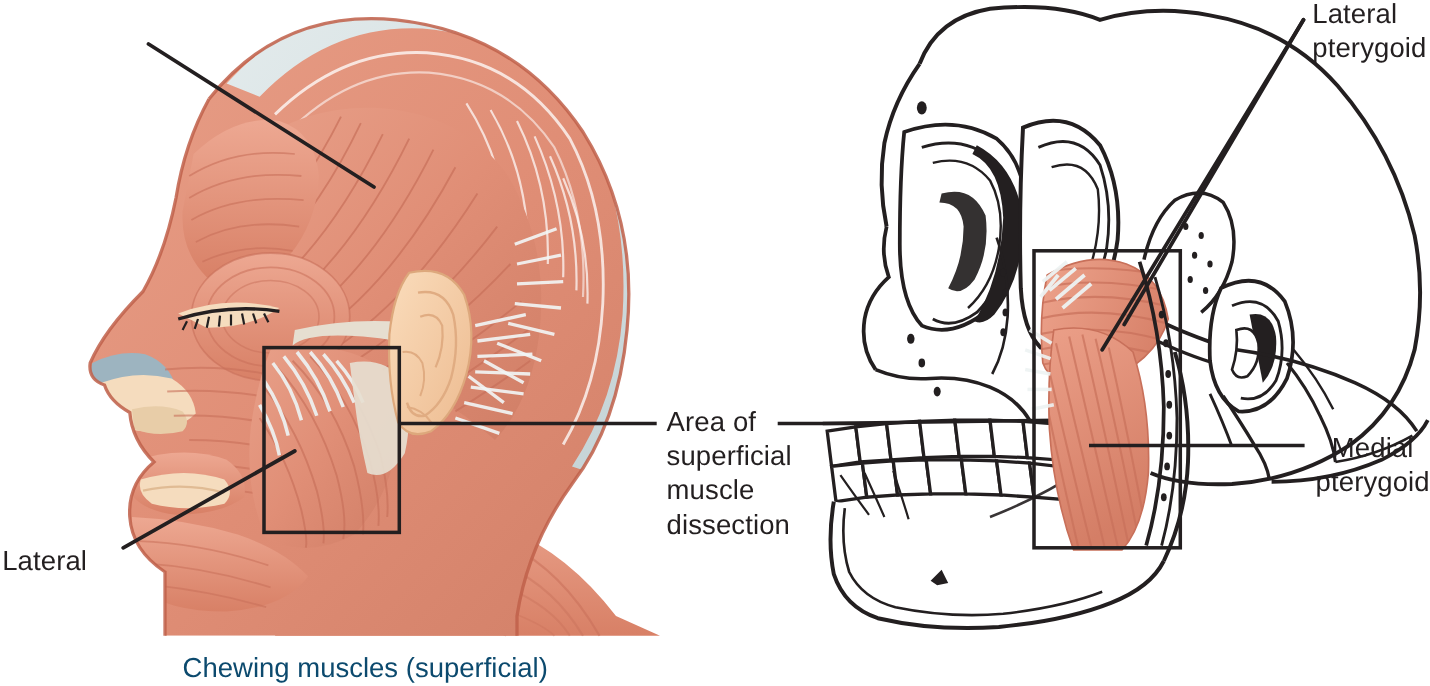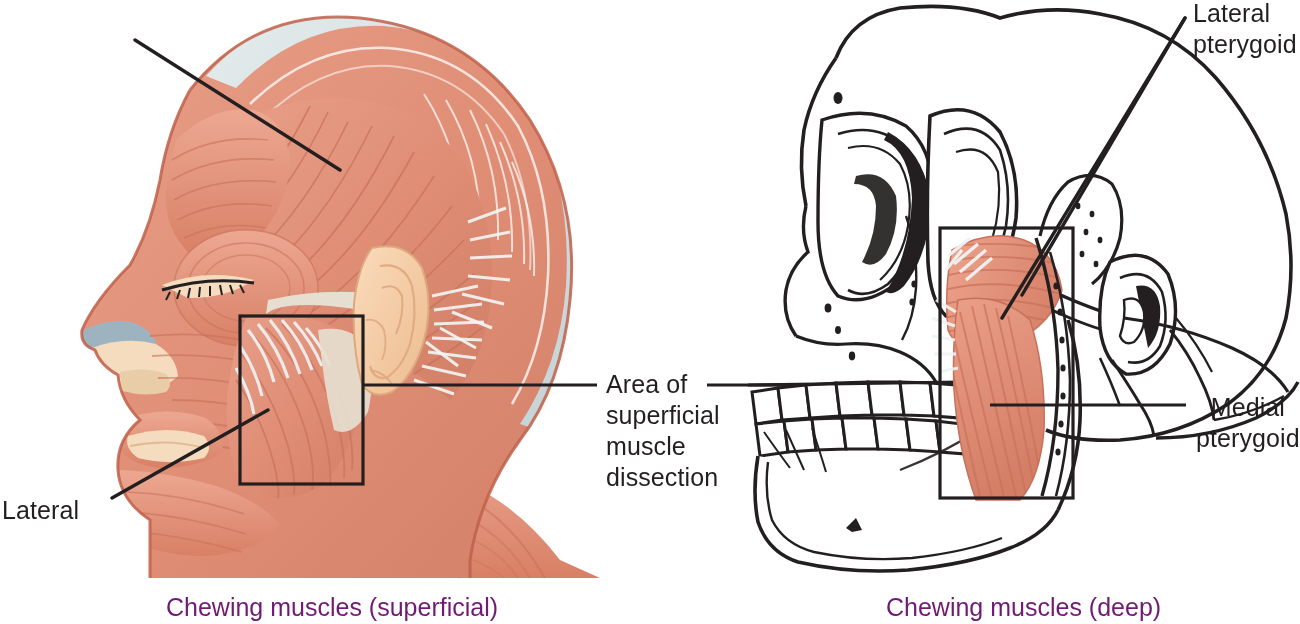--- a/index.html
+++ b/index.html
@@ -16,21 +16,21 @@
     font-size:25px;
     line-height:30px;
     color:#231f20;
     white-space:pre-line;
     letter-spacing:0.1px;
   }
   .caption{
     position:absolute;
     font-family:"Liberation Sans","DejaVu Sans",sans-serif;
     font-size:25px;
-    color:#701a75;
+    color:#0c4a6e;
     white-space:nowrap;
   }
   #lbl-temporalis{left:4px;top:24px;}
   #lbl-masseter{left:2px;top:495px;}
   #lbl-area{left:606px;top:369px;line-height:31px;}
   #lbl-lateral{left:1193px;top:-2px;line-height:31px;}
   #lbl-medial{left:1196px;top:392px;line-height:31px;text-align:center;}
   #cap-left{left:166px;top:593px;}
   #cap-right{left:886px;top:593px;}
   svg{display:block;}
@@ -465,14 +465,13 @@
 dissection</div>
 
   <div class="label" id="lbl-lateral">Lateral
 pterygoid</div>
 
   <div class="label" id="lbl-medial">Medial
 pterygoid</div>
 
   <div class="caption" id="cap-left">Chewing muscles (superficial)</div>
 
-  <div class="caption" id="cap-right">Chewing muscles (deep)</div>
 </div>
 
 </body></html>

